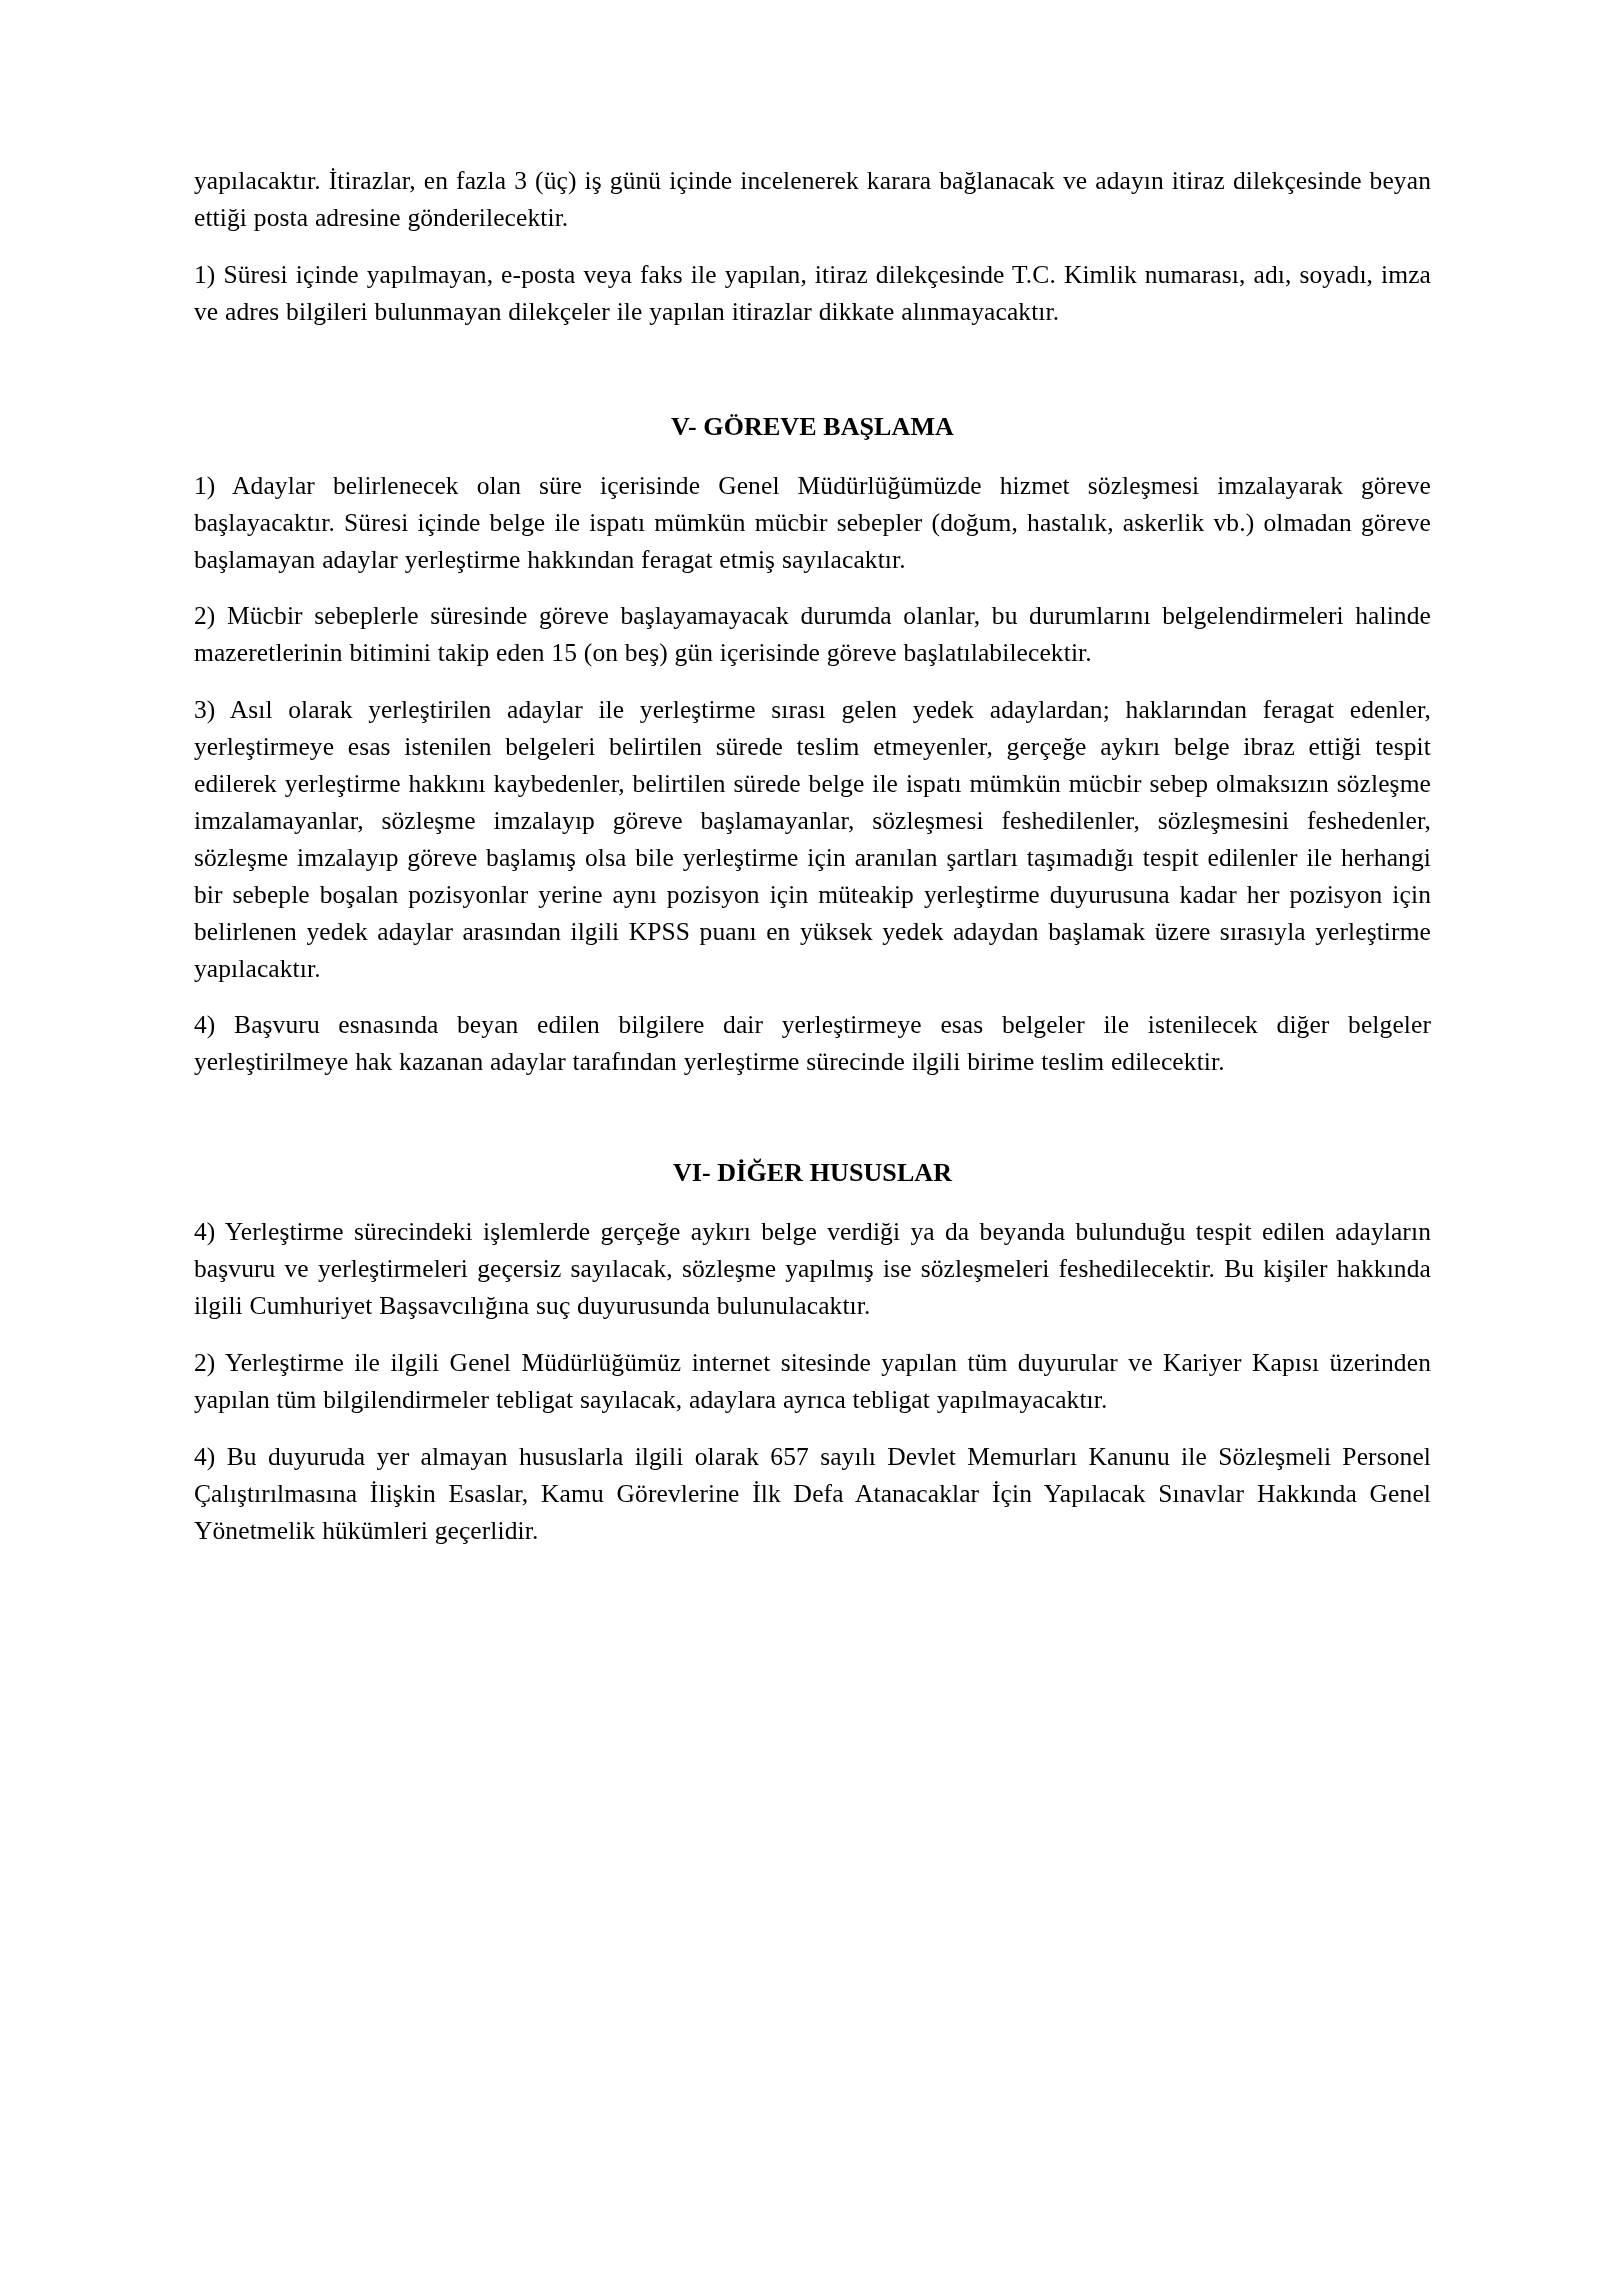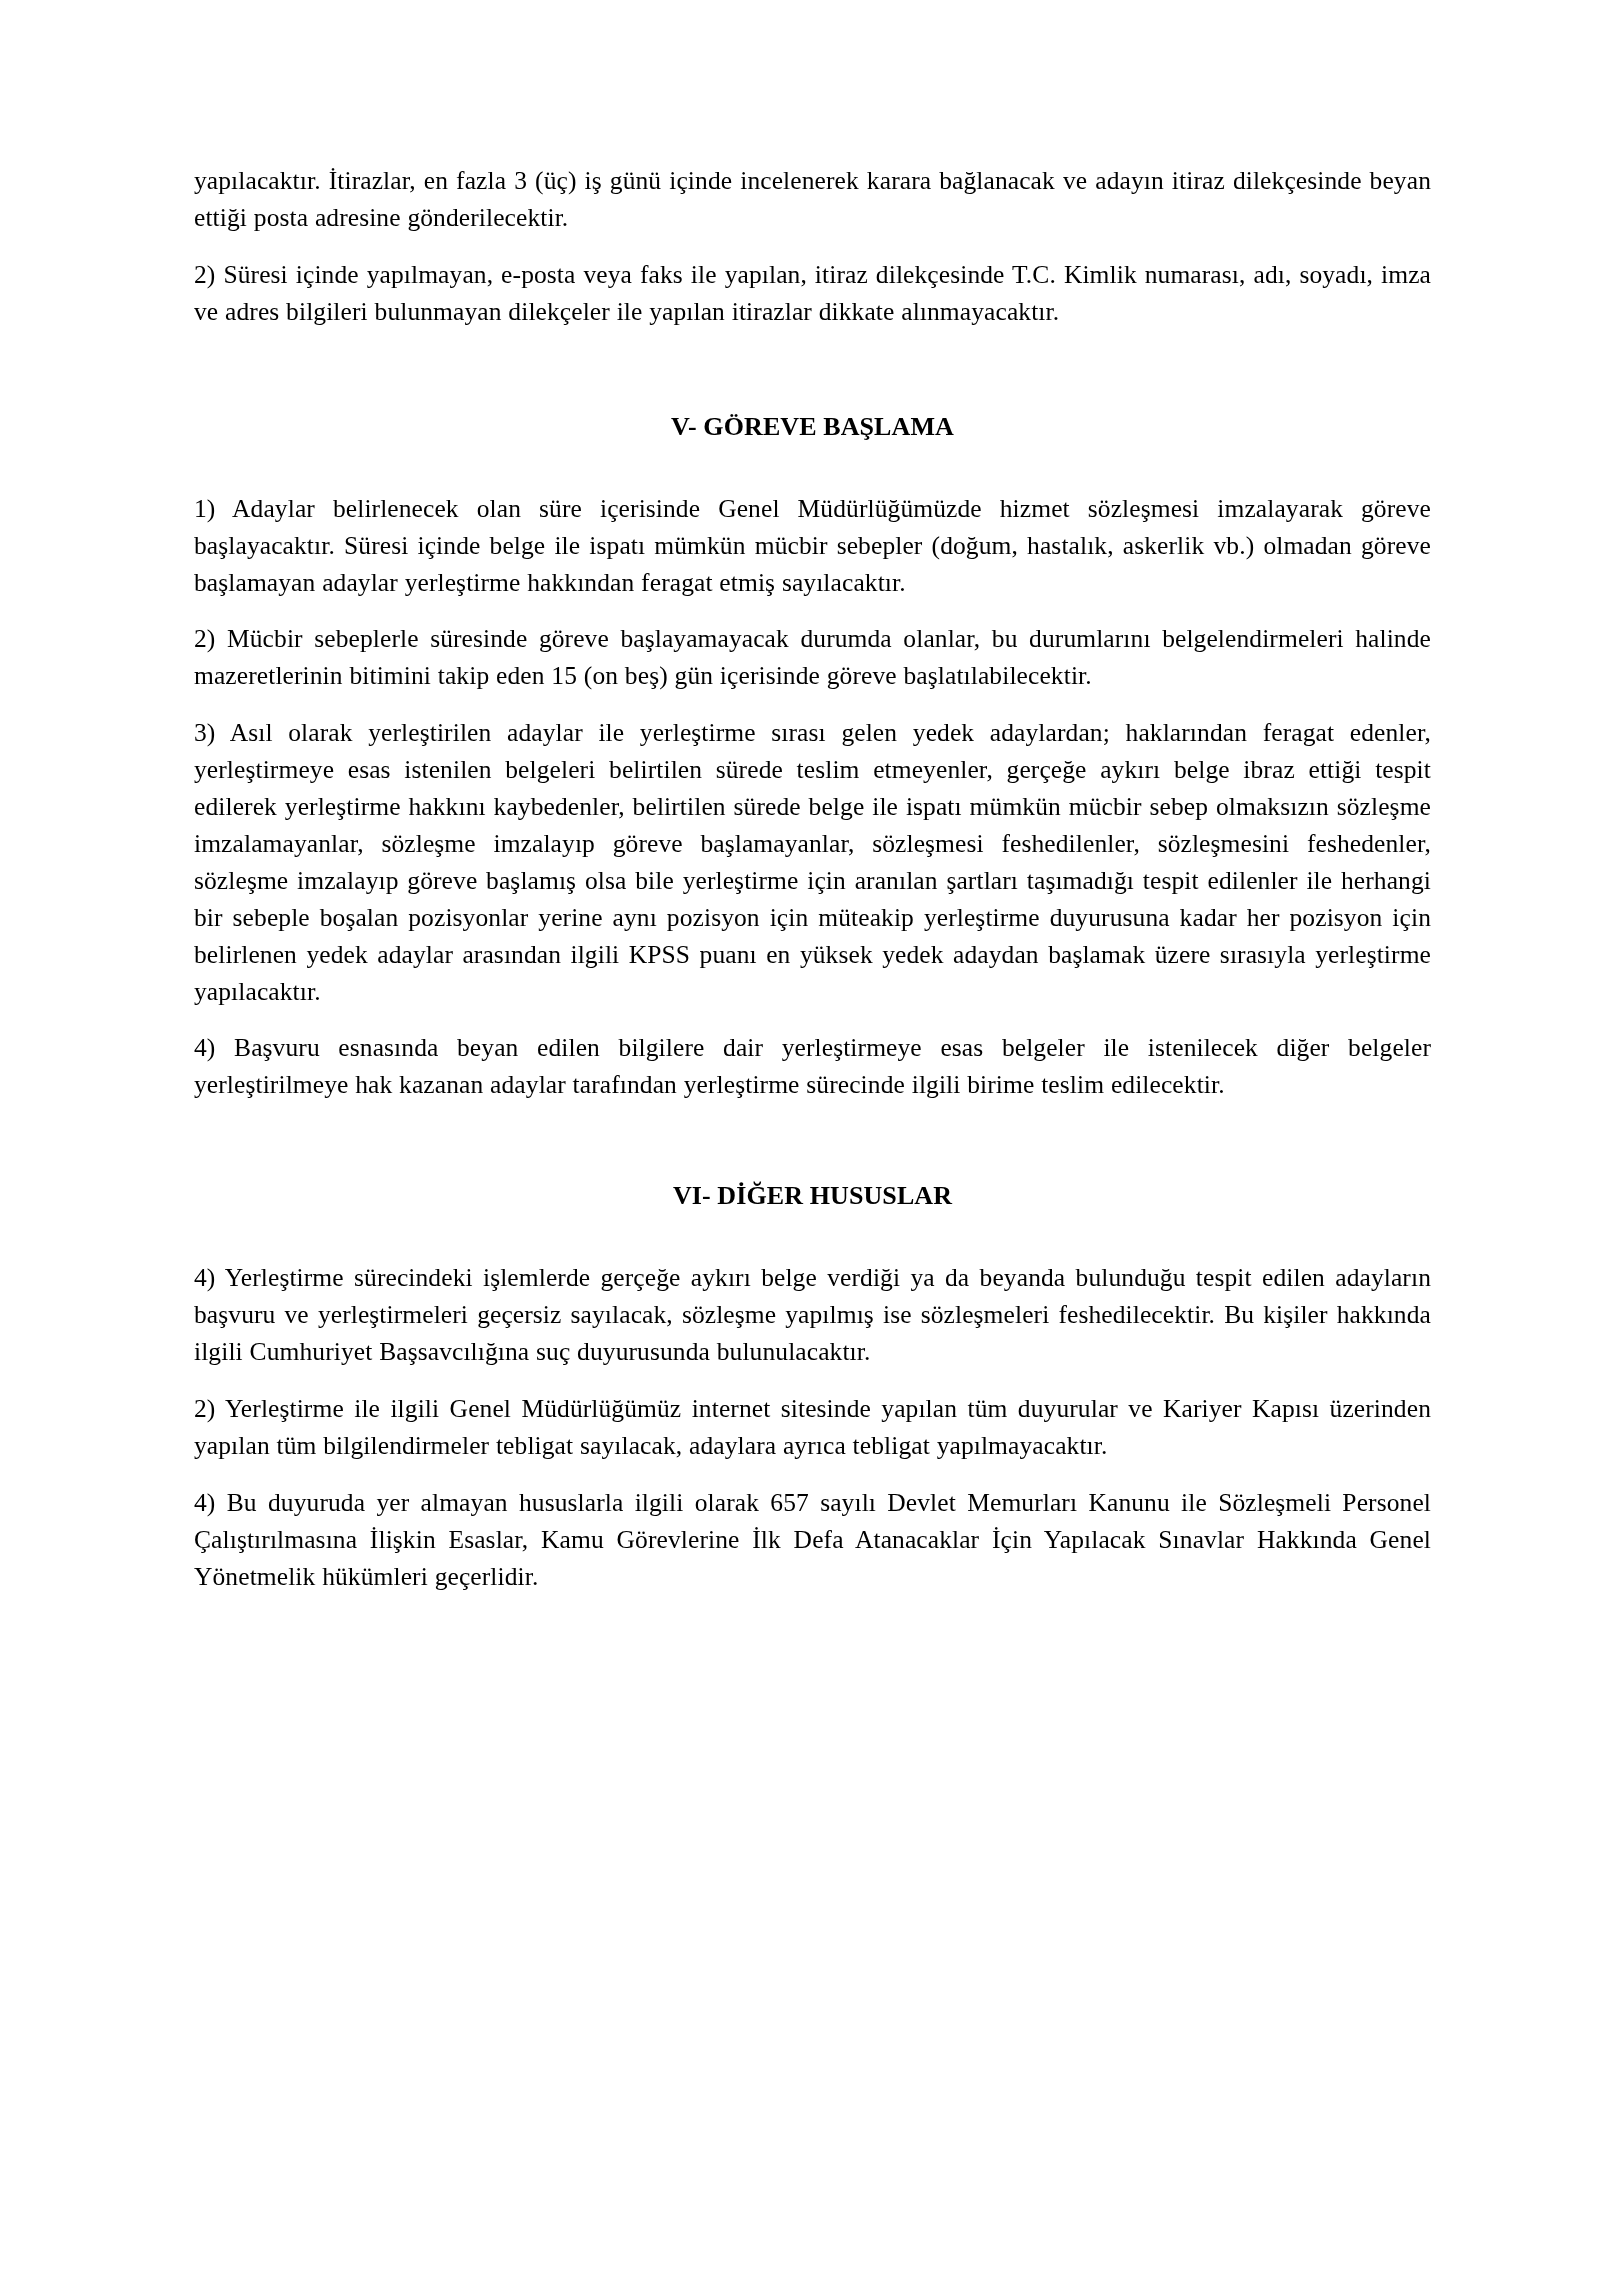--- a/index.html
+++ b/index.html
@@ -50,35 +50,35 @@
     font-weight: bold;
     text-align: center;
     margin: 0;
     letter-spacing: 0.1px;
   }
   
   .gap-before-heading {
     margin-top: 80px;
   }
   .gap-after-heading {
-    margin-top: 46px;
+    margin-top: 23px;
   }
   .sec-gap {
     margin-top: 76px;
   }
 </style>
 </head>
 <body>
 
 <div class="page">
   <div class="content">
 
     <p class="para">yapılacaktır. İtirazlar, en fazla 3 (üç) iş günü içinde incelenerek karara bağlanacak ve adayın itiraz dilekçesinde beyan ettiği posta adresine gönderilecektir.</p>
 
-    <p class="para">2) Süresi içinde yapılmayan, e-posta veya faks ile yapılan, itiraz dilekçesinde T.C. Kimlik numarası, adı, soyadı, imza ve adres bilgileri bulunmayan dilekçeler ile yapılan itirazlar dikkate alınmayacaktır.</p>
+    <p class="para">1) Süresi içinde yapılmayan, e-posta veya faks ile yapılan, itiraz dilekçesinde T.C. Kimlik numarası, adı, soyadı, imza ve adres bilgileri bulunmayan dilekçeler ile yapılan itirazlar dikkate alınmayacaktır.</p>
 
     <h2 class="heading gap-before-heading">V- GÖREVE BAŞLAMA</h2>
 
     <p class="para gap-after-heading">1) Adaylar belirlenecek olan süre içerisinde Genel Müdürlüğümüzde hizmet sözleşmesi imzalayarak göreve başlayacaktır. Süresi içinde belge ile ispatı mümkün mücbir sebepler (doğum, hastalık, askerlik vb.) olmadan göreve başlamayan adaylar yerleştirme hakkından feragat etmiş sayılacaktır.</p>
 
     <p class="para">2) Mücbir sebeplerle süresinde göreve başlayamayacak durumda olanlar, bu durumlarını belgelendirmeleri halinde mazeretlerinin bitimini takip eden 15 (on beş) gün içerisinde göreve başlatılabilecektir.</p>
 
     <p class="para">3) Asıl olarak yerleştirilen adaylar ile yerleştirme sırası gelen yedek adaylardan; haklarından feragat edenler, yerleştirmeye esas istenilen belgeleri belirtilen sürede teslim etmeyenler, gerçeğe aykırı belge ibraz ettiği tespit edilerek yerleştirme hakkını kaybedenler, belirtilen sürede belge ile ispatı mümkün mücbir sebep olmaksızın sözleşme imzalamayanlar, sözleşme imzalayıp göreve başlamayanlar, sözleşmesi feshedilenler, sözleşmesini feshedenler, sözleşme imzalayıp göreve başlamış olsa bile yerleştirme için aranılan şartları taşımadığı tespit edilenler ile herhangi bir sebeple boşalan pozisyonlar yerine aynı pozisyon için müteakip yerleştirme duyurusuna kadar her pozisyon için belirlenen yedek adaylar arasından ilgili KPSS puanı en yüksek yedek adaydan başlamak üzere sırasıyla yerleştirme yapılacaktır.</p>
 
     <p class="para">4) Başvuru esnasında beyan edilen bilgilere dair yerleştirmeye esas belgeler ile istenilecek diğer belgeler yerleştirilmeye hak kazanan adaylar tarafından yerleştirme sürecinde ilgili birime teslim edilecektir.</p>

